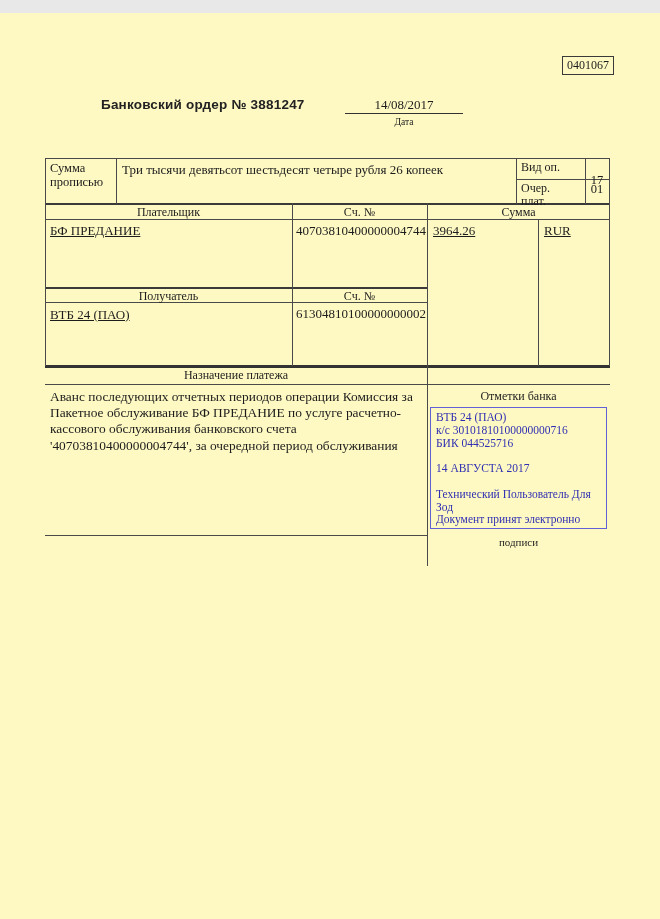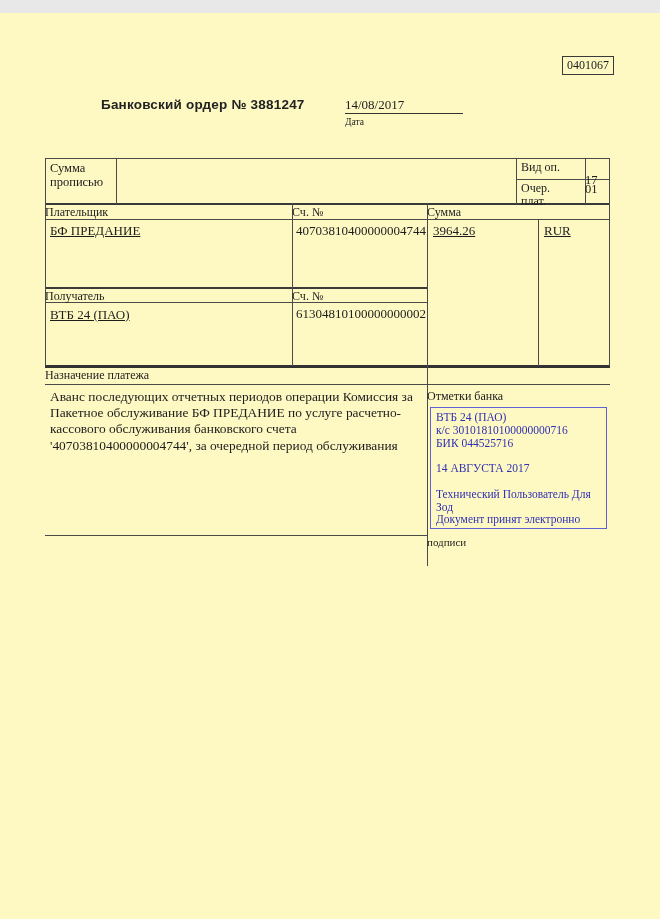--- a/index.html
+++ b/index.html
@@ -3,21 +3,21 @@
 <meta charset="utf-8">
 <style>
   html,body{margin:0;padding:0;background:#e8e8e8;}
   .page{
     position:relative;width:660px;height:919px;background:#fef9c3;
     font-family:"Liberation Serif", serif;color:#1c1c1c;overflow:hidden;
     margin:13px auto;
   }
   .abs{position:absolute;}
   .cell{position:absolute;white-space:nowrap;}
-  .c{text-align:left;}
+  .c{text-align:center;}
   .pre{white-space:pre-line;}
   .hl{position:absolute;height:1px;background:#4a4a4a;}
   .vl{position:absolute;width:1px;background:#4a4a4a;}
   .thick{background:#3a3a3a;}
   .f12{font-size:12px;line-height:13px;}
   .f125{font-size:12.5px;line-height:14px;}
   .f13{font-size:13px;line-height:15px;}
   .f135{font-size:13px;line-height:15px;text-decoration:underline;}
   .title{
     font-family:"Liberation Sans", sans-serif;font-weight:bold;
@@ -63,20 +63,21 @@
   <div class="vl" style="left:116px;top:145px;height:46px;"></div>
   <div class="vl" style="left:516px;top:145px;height:46px;"></div>
   <div class="vl" style="left:585px;top:145px;height:46px;"></div>
   <div class="vl" style="left:292px;top:190px;height:163px;"></div>
   <div class="vl" style="left:427px;top:190px;height:163px;"></div>
   <div class="vl" style="left:538px;top:206px;height:147px;"></div>
   <div class="vl" style="left:427px;top:352px;height:201px;"></div>
 
   <div class="cell pre f125" style="left:50px;top:148px;width:64px;white-space:pre-line;">Сумма
 прописью</div>
+  <div class="cell f13" style="left:122px;top:149px;width:392px;">Три тысячи девятьсот шестьдесят четыре рубля 26 копеек</div>
   <div class="cell f12" style="left:521px;top:148px;width:62px;">Вид оп.</div>
   <div class="cell c f125" style="left:585px;top:160px;width:24px;">17</div>
   <div class="cell pre f12" style="left:521px;top:169px;width:62px;white-space:pre-line;">Очер.
 плат.</div>
   <div class="cell c f125" style="left:585px;top:169px;width:24px;">01</div>
 
   <div class="cell c f12" style="left:45px;top:193px;width:247px;">Плательщик</div>
   <div class="cell c f12" style="left:292px;top:193px;width:135px;">Сч. №</div>
   <div class="cell c f12" style="left:427px;top:193px;width:183px;">Сумма</div>
 

